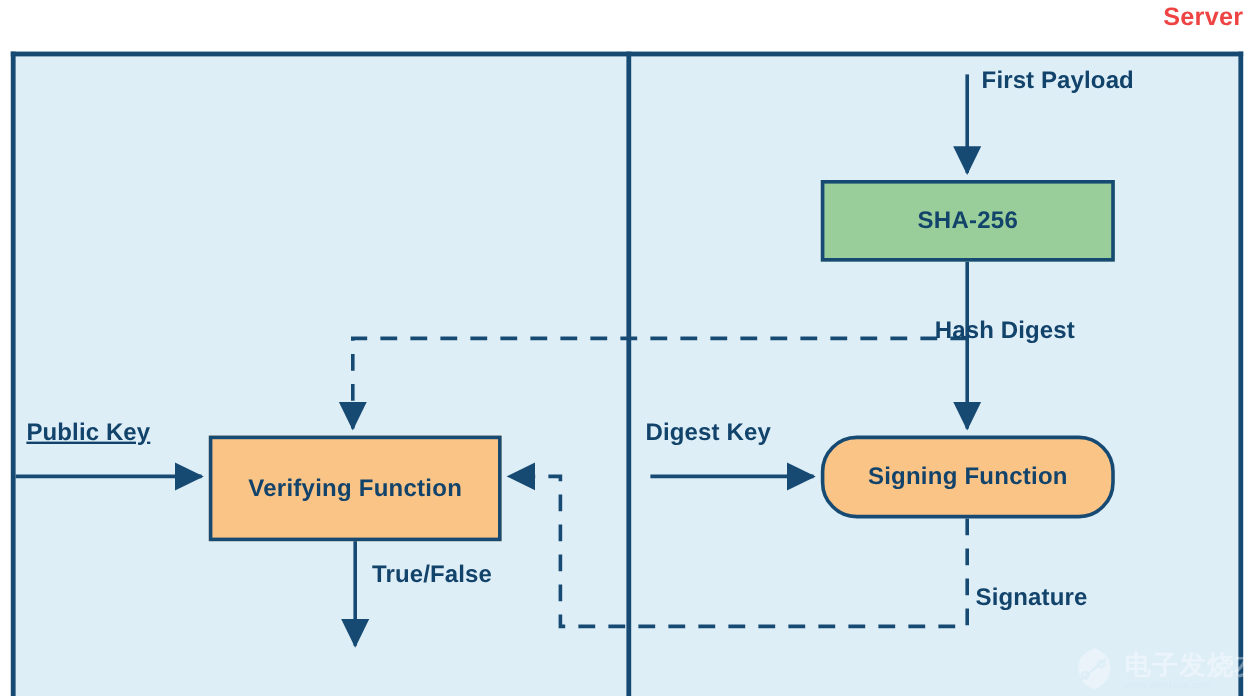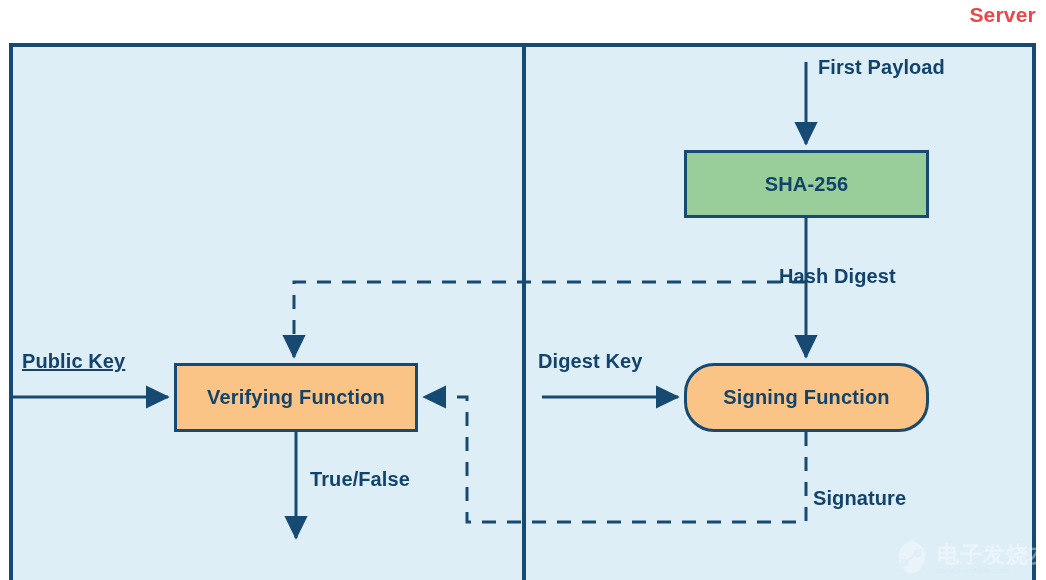--- a/index.html
+++ b/index.html
@@ -70,21 +70,21 @@
     font-size: 20px;
     font-weight: bold;
     color: #12436B;
     letter-spacing: 0.2px;
     white-space: nowrap;
   }
   .node.green { background: #99CE9A; }
   .node.orange { background: #FAC487; }
   #sha-box      { left: 684px; top: 150px; width: 245px; height: 68px; }
   #signing-box  { left: 684px; top: 363px; width: 245px; height: 69px; border-radius: 30px; }
-  #verifying-box{ left: 174px; top: 363px; width: 244px; height: 69px; }
+  #verifying-box{ left: 174px; top: 363px; width: 244px; height: 88px; }
 
   
   .label {
     position: absolute;
     font-size: 20px;
     font-weight: bold;
     color: #12436B;
     white-space: nowrap;
     letter-spacing: 0.1px;
   }

